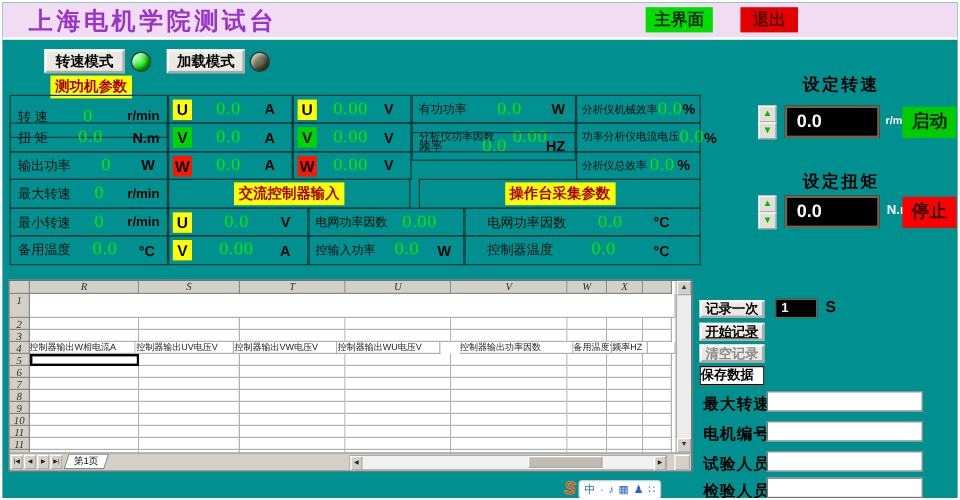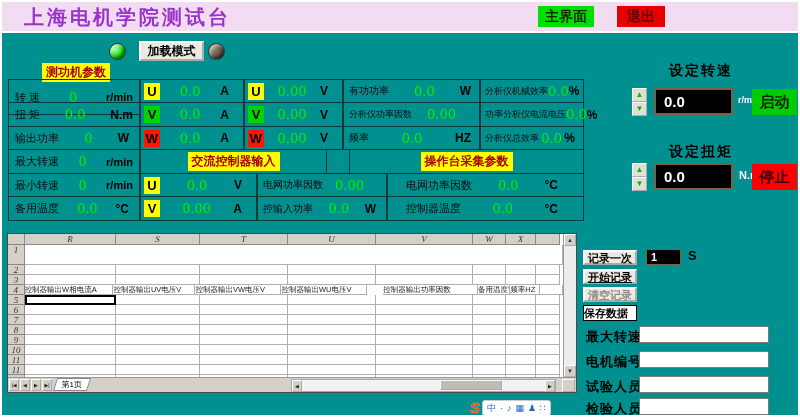--- a/index.html
+++ b/index.html
@@ -64,20 +64,21 @@
 <body>
 
 <div class="window">
 
   <div class="titlebar">
     <div class="apptitle">上海电机学院测试台</div>
     <div class="tb-btn btn-main">主界面</div>
     <div class="tb-btn btn-exit">退出</div>
   </div>
 
+  <div class="mode-btn raised" style="left:35px;">转速模式</div>
   <div class="led" style="left:107px;background:radial-gradient(circle at 35% 35%, #9dff9d, #00E000 60%, #008800);"></div>
   <div class="mode-btn raised" style="left:137px;width:65px;">加载模式</div>
   <div class="led" style="left:206px;background:radial-gradient(circle at 35% 35%, #8a8468, #54503E 65%, #2e2b20);"></div>
 
   <div class="sect" style="left:40px;top:61px;">测功机参数</div>
 
   <div class="cell" style="left:6px;top:77px;width:132px;height:36px;padding:0 6px;">
     <span class="lbl">转 速</span>
     <span class="val">0</span>
     <span class="unit" style="font-size:11px;">r/min</span>
@@ -143,21 +144,21 @@
   <div class="cell" style="left:341px;top:77px;width:137px;height:24px;padding:0 8px 0 5px;">
     <span class="lbl md">有功功率</span>
     <span class="val">0.0</span>
     <span class="unit">W</span>
   </div>
   <div class="cell" style="left:341px;top:100px;width:137px;height:25px;padding:0 8px 0 5px;">
     <span class="lbl sm">分析仪功率因数</span>
     <span class="val">0.00</span>
     <span class="unit"></span>
   </div>
-  <div class="cell" style="left:341px;top:124px;width:137px;height:24px;padding:0 8px 0 5px;">
+  <div class="cell" style="left:341px;top:108px;width:137px;height:24px;padding:0 8px 0 5px;">
     <span class="lbl md">频率</span>
     <span class="val">0.0</span>
     <span class="unit">HZ</span>
   </div>
 
   <div class="cell" style="left:478px;top:77px;width:104px;height:24px;padding:0 8px 0 4px;">
     <span class="lbl sm">分析仪机械效率</span>
     <span class="val">0.0</span>
     <span class="unit">%</span>
   </div>
@@ -165,21 +166,21 @@
     <span class="lbl sm">功率分析仪电流电压</span>
     <span class="val">0.0</span>
     <span class="unit">%</span>
   </div>
   <div class="cell" style="left:478px;top:124px;width:104px;height:24px;padding:0 8px 0 4px;">
     <span class="lbl sm">分析仪总效率</span>
     <span class="val">0.0</span>
     <span class="unit">%</span>
   </div>
 
-  <div class="cell hdrcell" style="left:138px;top:147px;width:187px;height:25px;">
+  <div class="cell hdrcell" style="left:138px;top:147px;width:202px;height:25px;">
     <span class="sect" style="position:static;">交流控制器输入</span>
   </div>
   <div class="cell hdrcell" style="left:347px;top:147px;width:235px;height:25px;">
     <span class="sect" style="position:static;">操作台采集参数</span>
   </div>
 
   <div class="cell" style="left:138px;top:171px;width:117px;height:24px;padding:0 14px 0 3px;">
     <span class="badge bg-y">U</span>
     <span class="val">0.0</span>
     <span class="unit">V</span>

